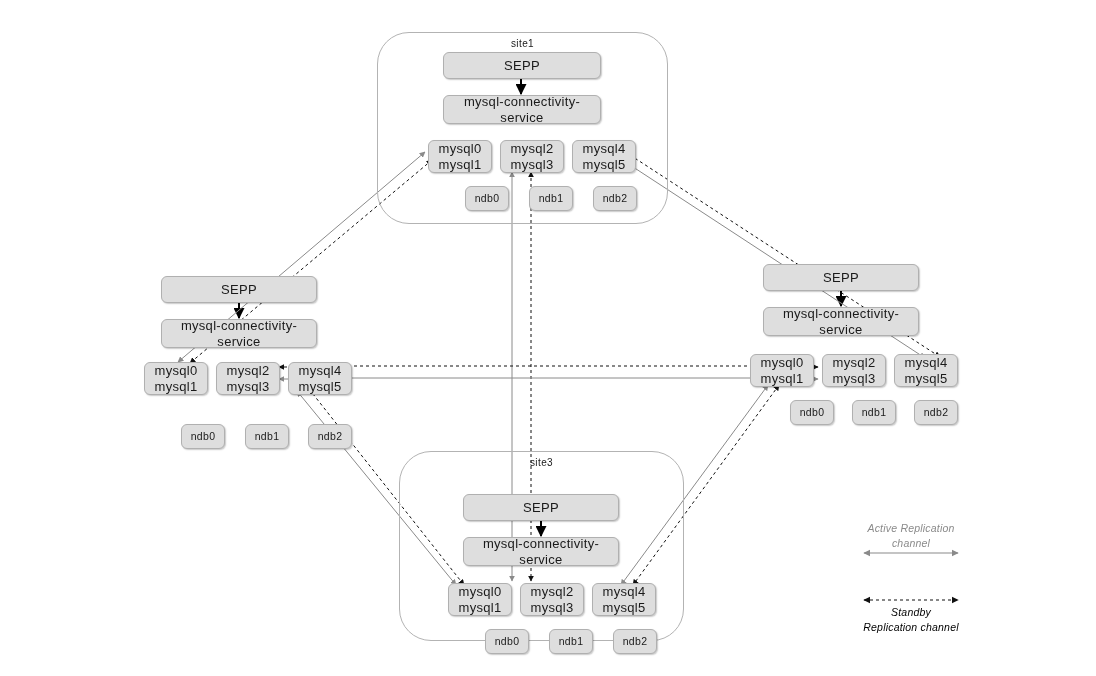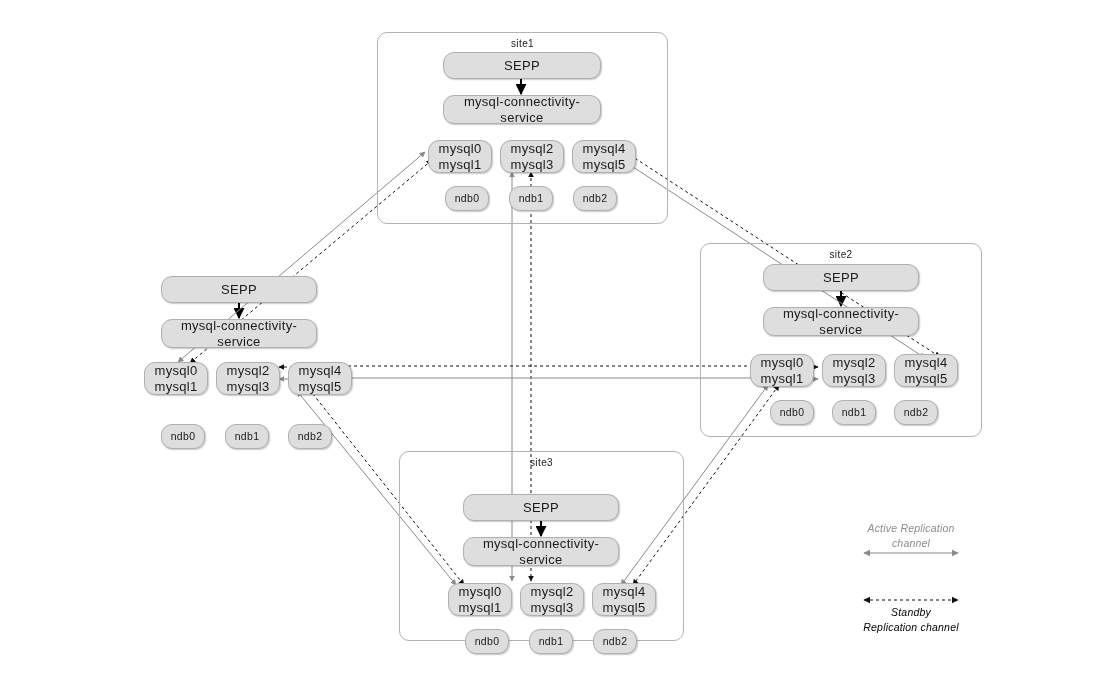--- a/index.html
+++ b/index.html
@@ -18,40 +18,40 @@
   #edges {
     position: absolute;
     left: 0; top: 0;
     width: 1096px;
     height: 676px;
     pointer-events: none;
   }
   .site {
     position: absolute;
     border: 1px solid #b3b3b3;
-    border-radius: 10px;
+    border-radius: 32px;
     background: transparent;
     box-sizing: border-box;
   }
   .site-label {
     position: absolute;
     width: 100%;
     text-align: center;
     top: 5px;
     left: 0;
     font-size: 10px;
     color: #1a1a1a;
     letter-spacing: 0.4px;
   }
   .node {
     position: absolute;
     box-sizing: border-box;
     background: #dedede;
     border: 1px solid #b0b0b0;
-    border-radius: 11px;
+    border-radius: 6px;
     color: #1a1a1a;
     display: flex;
     flex-direction: column;
     align-items: center;
     justify-content: center;
     text-align: center;
     box-shadow: 1px 1px 1.5px rgba(0,0,0,0.22);
     letter-spacing: 0.3px;
     line-height: 1.18;
   }
@@ -59,20 +59,21 @@
     font-size: 13px;
   }
   .node.mcs {
     font-size: 13px;
   }
   .node.sqlgrp {
     font-size: 13px;
   }
   .node.ndb {
     font-size: 10.5px;
+    margin-left: 20px;
   }
   .legend-text {
     position: absolute;
     font-style: italic;
     text-align: center;
     font-size: 10.5px;
     line-height: 1.45;
     letter-spacing: 0.2px;
   }
   .legend-text.active {
@@ -157,23 +158,20 @@
   <div class="node ndb" style="left:445px; top:186px; width:44px; height:25px;">
     <span>ndb0</span>
   </div>
   <div class="node ndb" style="left:509px; top:186px; width:44px; height:25px;">
     <span>ndb1</span>
   </div>
   <div class="node ndb" style="left:573px; top:186px; width:44px; height:25px;">
     <span>ndb2</span>
   </div>
 
-  <div class="site" style="left:700px; top:243px; width:282px; height:194px;">
-    <div class="site-label">site2</div>
-  </div>
   <div class="node sepp" style="left:763px; top:264px; width:156px; height:27px;">
     <span>SEPP</span>
   </div>
   <div class="node mcs" style="left:763px; top:307px; width:156px; height:29px;">
     <span>mysql-connectivity-service</span>
   </div>
   <div class="node sqlgrp" style="left:750px; top:354px; width:64px; height:33px;">
     <span>mysql0</span>
     <span>mysql1</span>
   </div>

